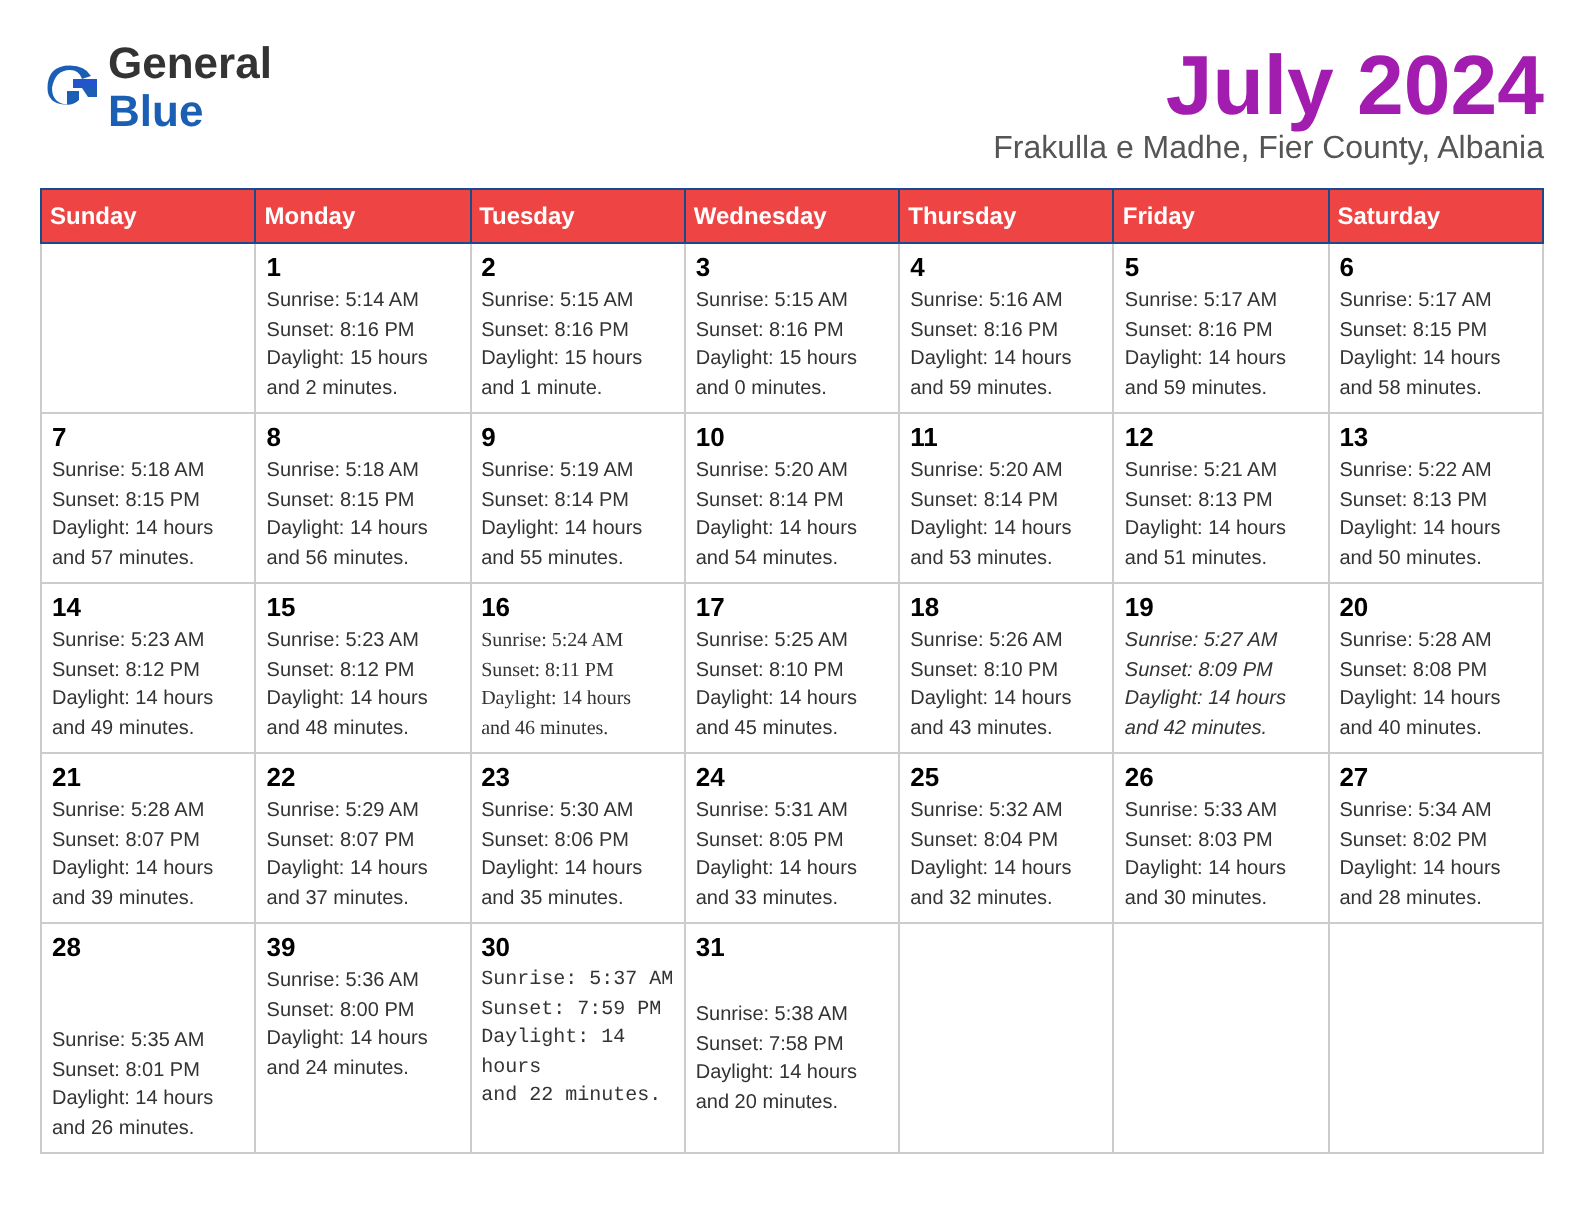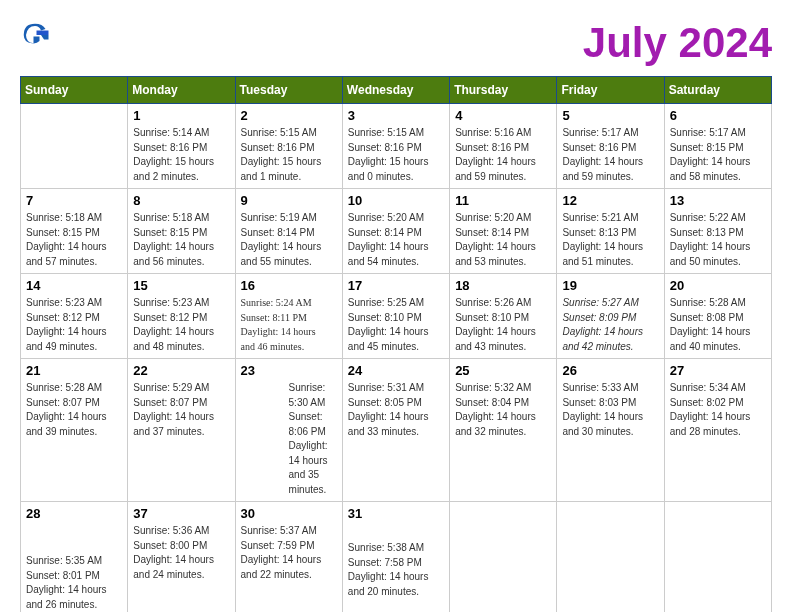--- a/index.html
+++ b/index.html
@@ -44,21 +44,21 @@
     .location-title {
       font-size: 16px;
       color: #555;
     }
     table {
       width: 100%;
       border-collapse: collapse;
       font-size: 11px;
     }
     th {
-      background-color: #4d7c0f;
+      background-color: #ef4444;
       color: #fff;
       padding: 6px 4px;
       text-align: left;
       font-size: 12px;
       font-weight: bold;
     }
     td {
       border: 1px solid #ccc;
       vertical-align: top;
       padding: 4px 5px;
@@ -86,23 +86,28 @@
 <body>
 
 <div class="header">
   <div class="logo">
     <svg class="logo-icon" viewBox="0 0 40 40">
       <rect x="0" y="0" width="40" height="40" fill="none"></rect>
       <path d="M5 20 Q5 5 20 5 Q30 5 34 12 L28 14 Q26 8 20 8 Q10 8 8 20 Q8 30 18 31 L18 22 L26 22 L26 28 Q22 32 16 31 Q5 30 5 20Z" fill="#1a5fb4"></path>
       <path d="M22 14 L38 14 L38 20 L22 20Z" fill="#2255cc"></path>
       <path d="M28 20 L38 20 L38 26 L32 26Z" fill="#1a5fb4"></path>
     </svg>
+    <div class="logo-text">
+      <div class="logo-general">General</div>
+      <div class="logo-blue">Blue</div>
+    </div>
   </div>
   <div class="title-block">
     <div class="month-title">July 2024</div>
+    <div class="location-title">Frakulla e Madhe, Fier County, Albania</div>
   </div>
 </div>
 
 <table>
   <thead>
     <tr>
     <th>Sunday</th>
         <th>Monday</th>
         <th>Tuesday</th>
         <th>Wednesday</th>
@@ -269,21 +274,21 @@
         </td>
         <td>
           <span class="day-num">22</span>
           <div class="day-info" style="white-space: pre-line;">Sunrise: 5:29 AM
 Sunset: 8:07 PM
 Daylight: 14 hours
 and 37 minutes.</div>
         </td>
         <td>
           <span class="day-num">23</span>
-          <div class="day-info" style="white-space: pre-line; margin-left: 48px;">Sunrise: 5:30 AM
+          <div class="day-info" style="white-space: pre-line;">Sunrise: 5:30 AM
 Sunset: 8:06 PM
 Daylight: 14 hours
 and 35 minutes.</div>
         </td>
         <td>
           <span class="day-num">24</span>
           <div class="day-info" style="white-space: pre-line;">Sunrise: 5:31 AM
 Sunset: 8:05 PM
 Daylight: 14 hours
 and 33 minutes.</div>
@@ -312,29 +317,29 @@
       </tr>
       <tr>
         <td>
           <span class="day-num">28</span>
           <div class="day-info" style="white-space: pre-line; margin-top: 33px;">Sunrise: 5:35 AM
 Sunset: 8:01 PM
 Daylight: 14 hours
 and 26 minutes.</div>
         </td>
         <td>
-          <span class="day-num">37</span>
+          <span class="day-num">39</span>
           <div class="day-info" style="white-space: pre-line;">Sunrise: 5:36 AM
 Sunset: 8:00 PM
 Daylight: 14 hours
 and 24 minutes.</div>
         </td>
         <td>
           <span class="day-num">30</span>
-          <div class="day-info" style="white-space: pre-line;">Sunrise: 5:37 AM
+          <div class="day-info" style="white-space: pre-line; font-family: Liberation Mono, monospace;">Sunrise: 5:37 AM
 Sunset: 7:59 PM
 Daylight: 14 hours
 and 22 minutes.</div>
         </td>
         <td>
           <span class="day-num">31</span>
           <div class="day-info" style="white-space: pre-line; margin-top: 20px;">Sunrise: 5:38 AM
 Sunset: 7:58 PM
 Daylight: 14 hours
 and 20 minutes.</div>

